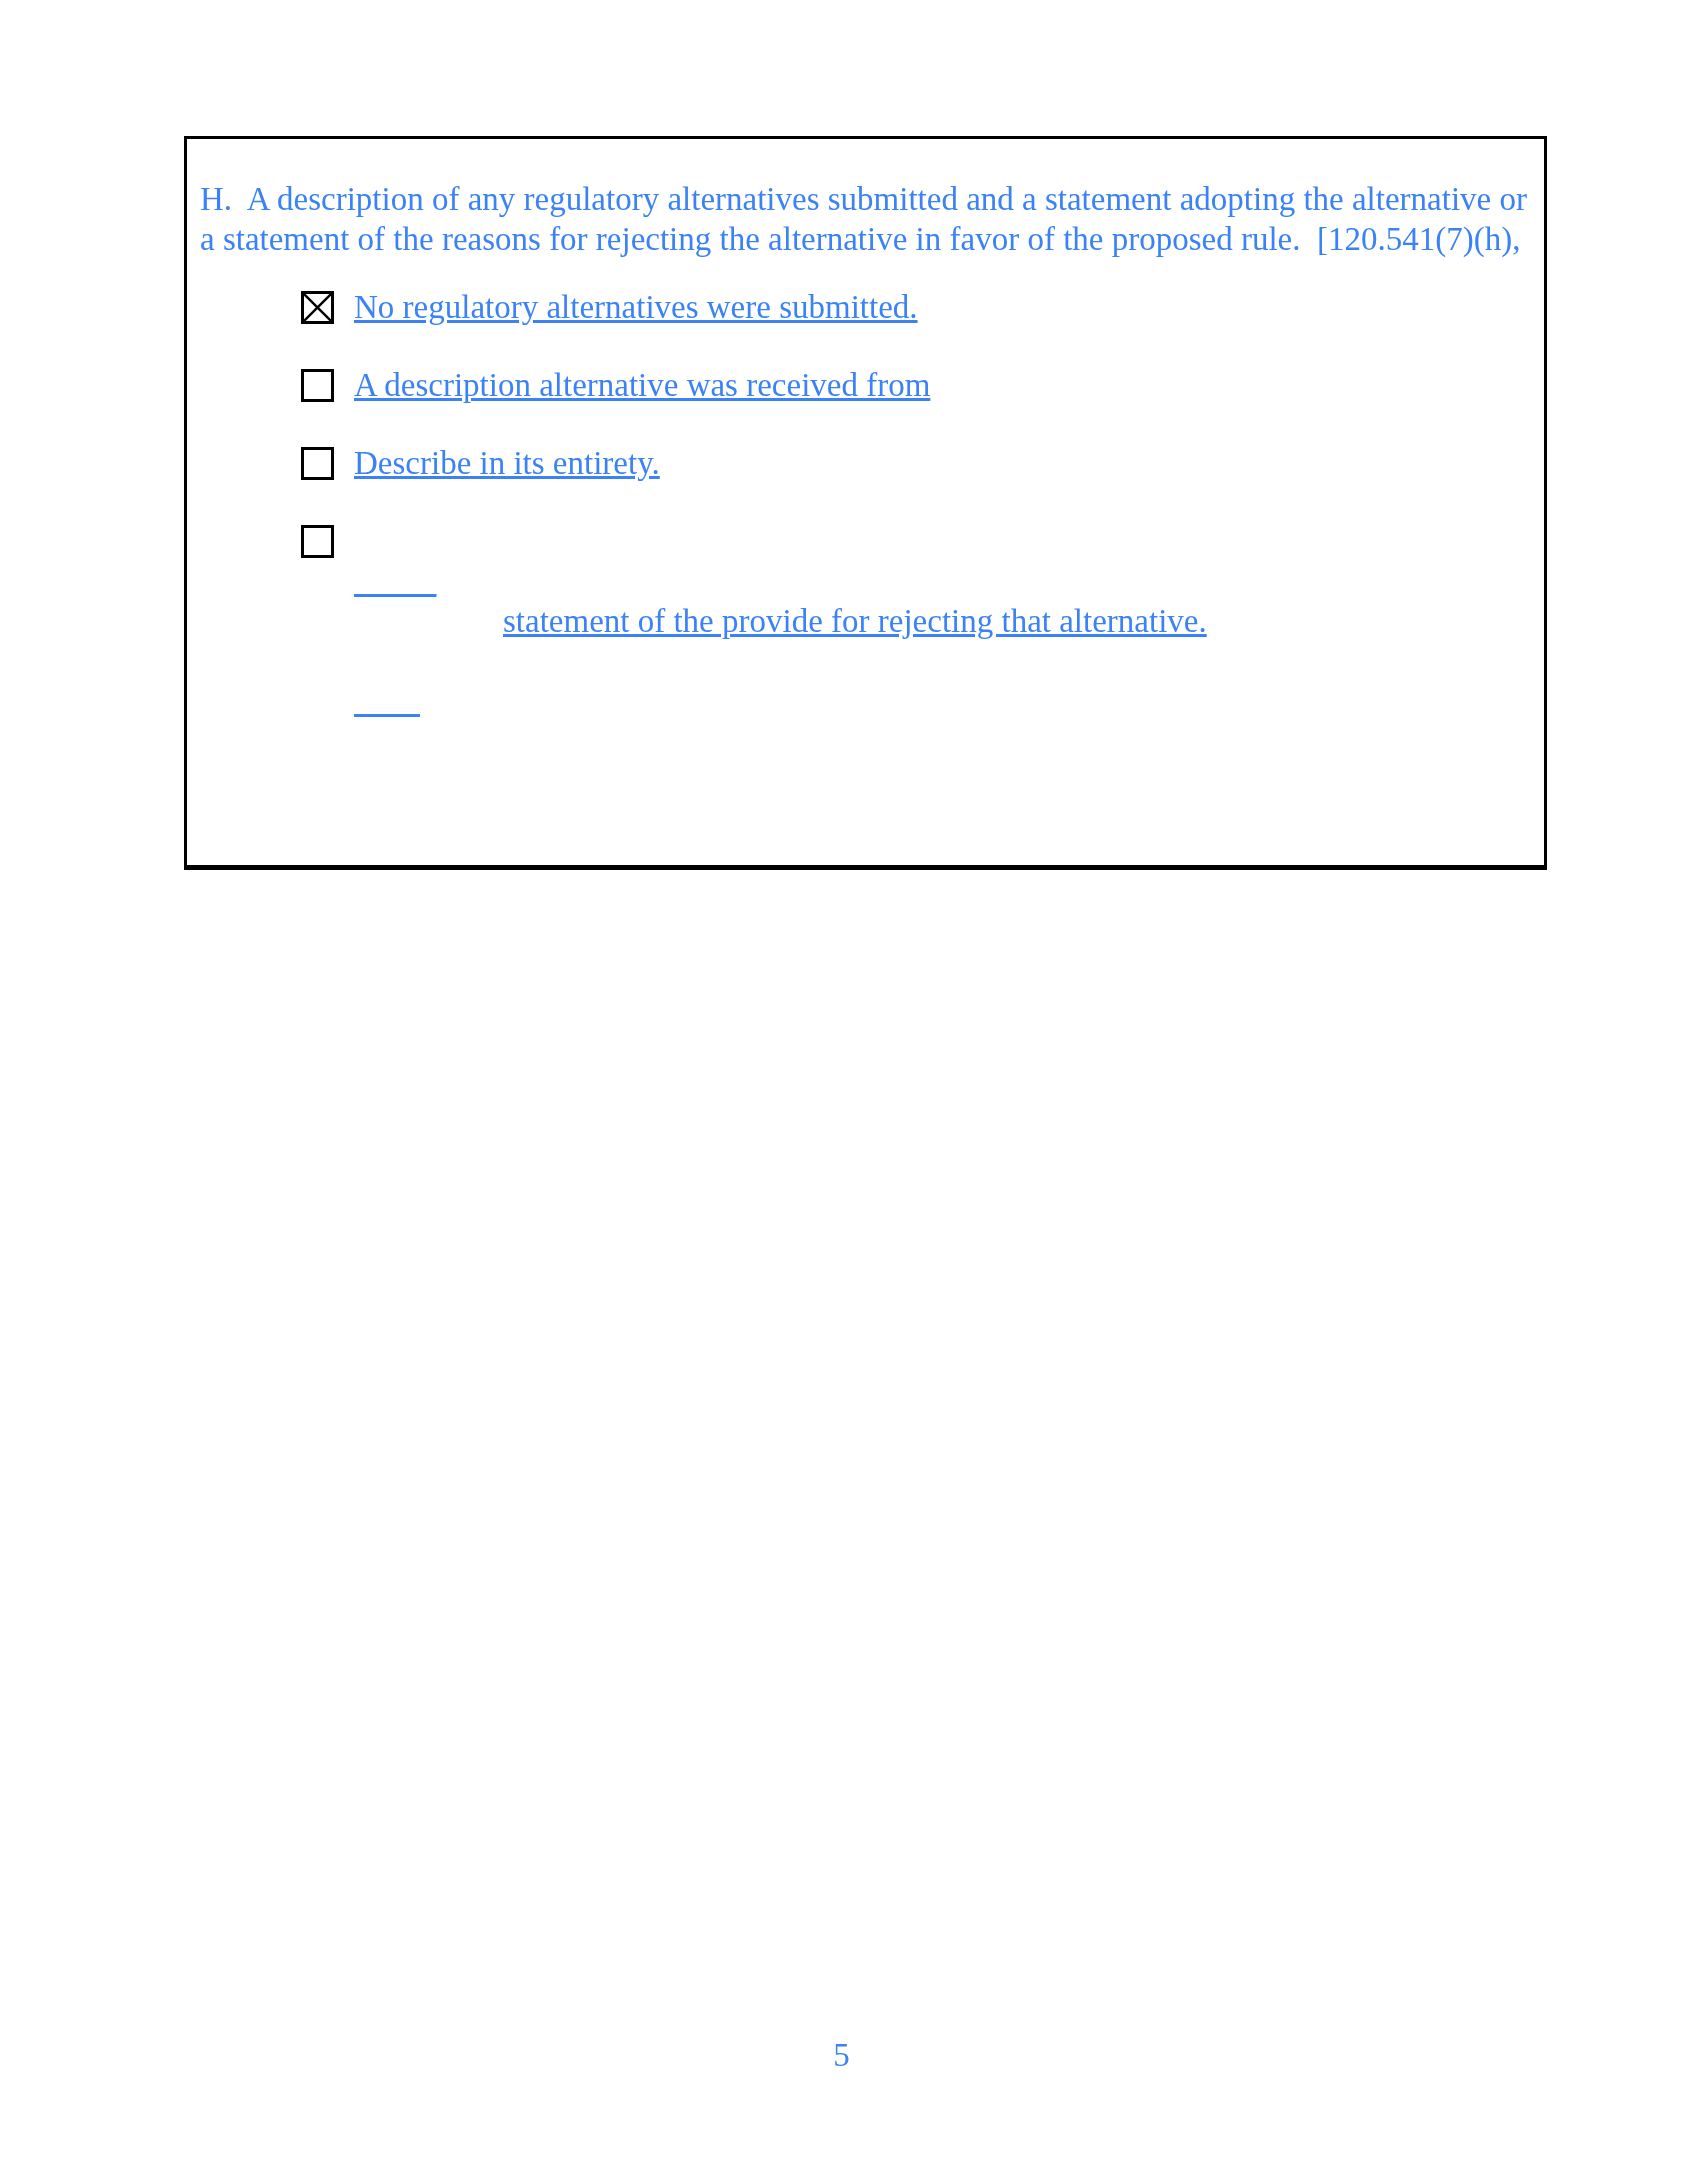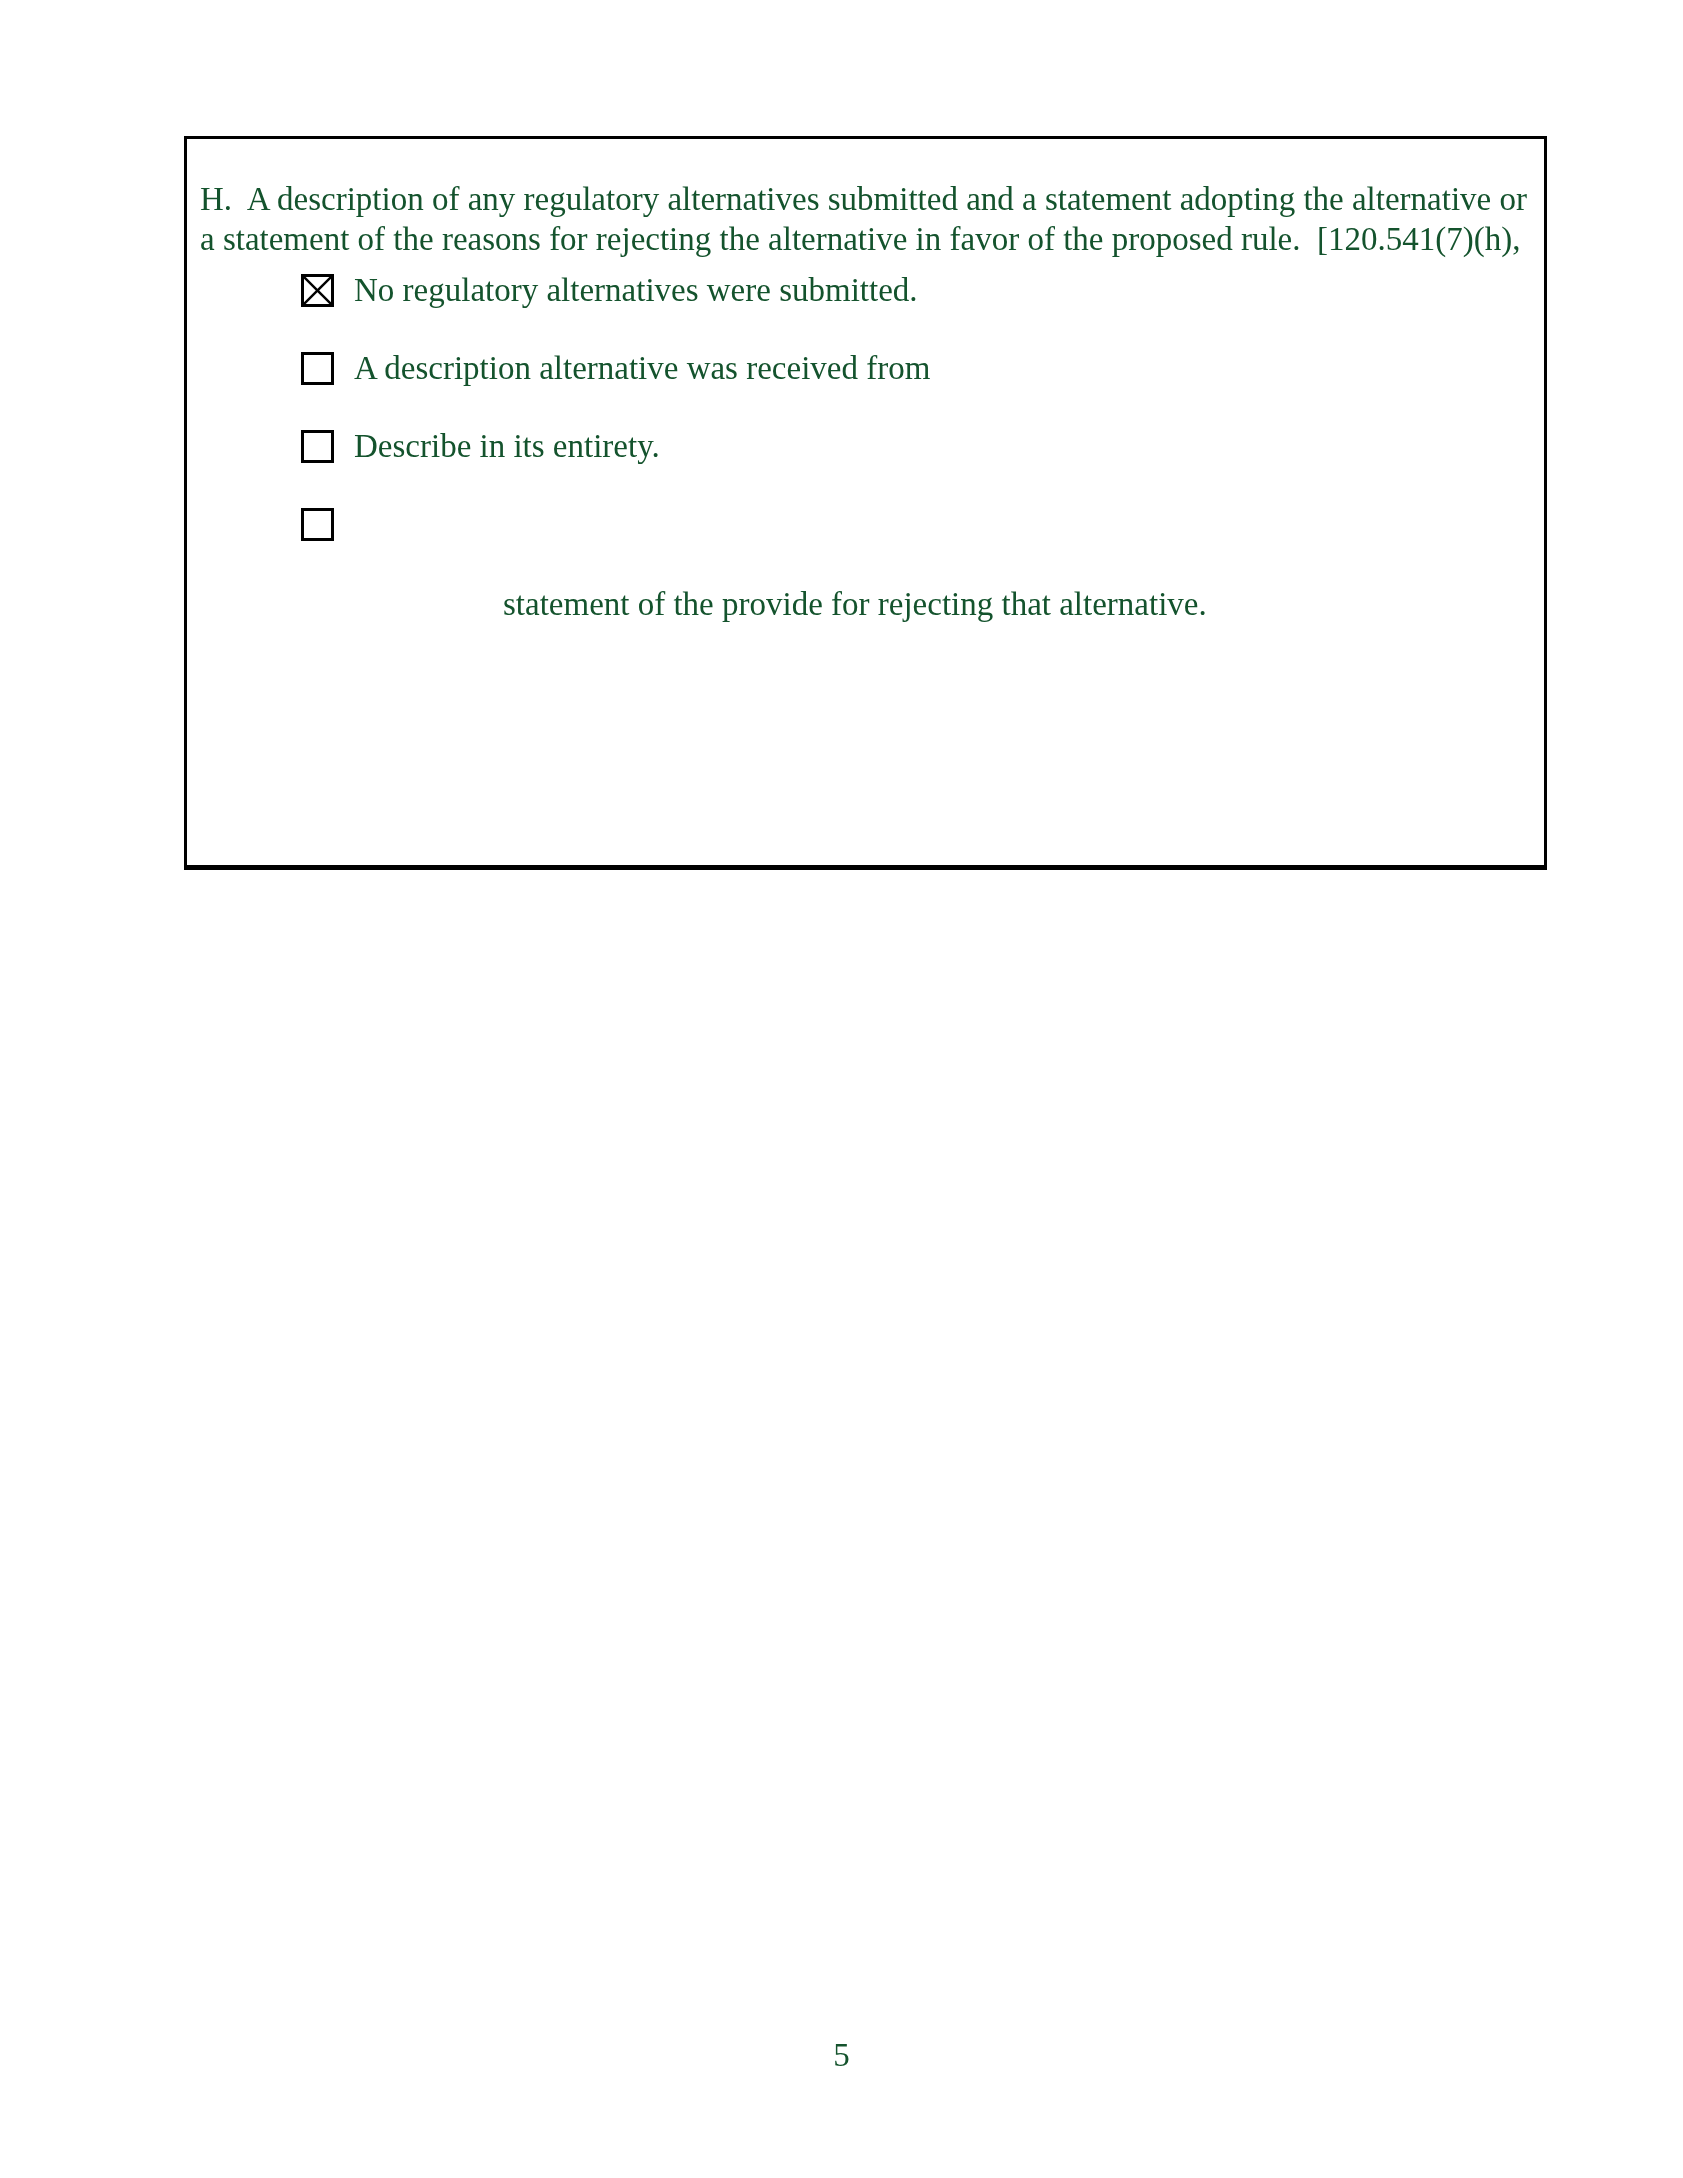--- a/index.html
+++ b/index.html
@@ -5,21 +5,21 @@
   html, body {
     margin: 0;
     padding: 0;
     background: #ffffff;
   }
   .sheet {
     position: relative;
     width: 1683px;
     height: 2178px;
     background: #ffffff;
-    color: #14532d;
+    color: #3b82f6;
     font-family: "Liberation Serif", "DejaVu Serif", serif;
   }
   .form-box {
     position: absolute;
     left: 184px;
     top: 136px;
     width: 1363px;
     height: 734px;
     box-sizing: border-box;
     border: 3px solid #000000;
@@ -27,22 +27,23 @@
     padding: 40px 16px 0 13px;
   }
   .heading {
     font-size: 33px;
     line-height: 40px;
   }
   .heading-line {
     white-space: pre;
   }
   .options {
-    margin-top: 11px;
+    margin-top: 28px;
     margin-left: 101px;
+    text-decoration: underline;
   }
   .option-row {
     display: flex;
     align-items: flex-start;
     margin-bottom: 38px;
     font-size: 33px;
     line-height: 40px;
   }
   .checkbox {
     flex: 0 0 auto;

